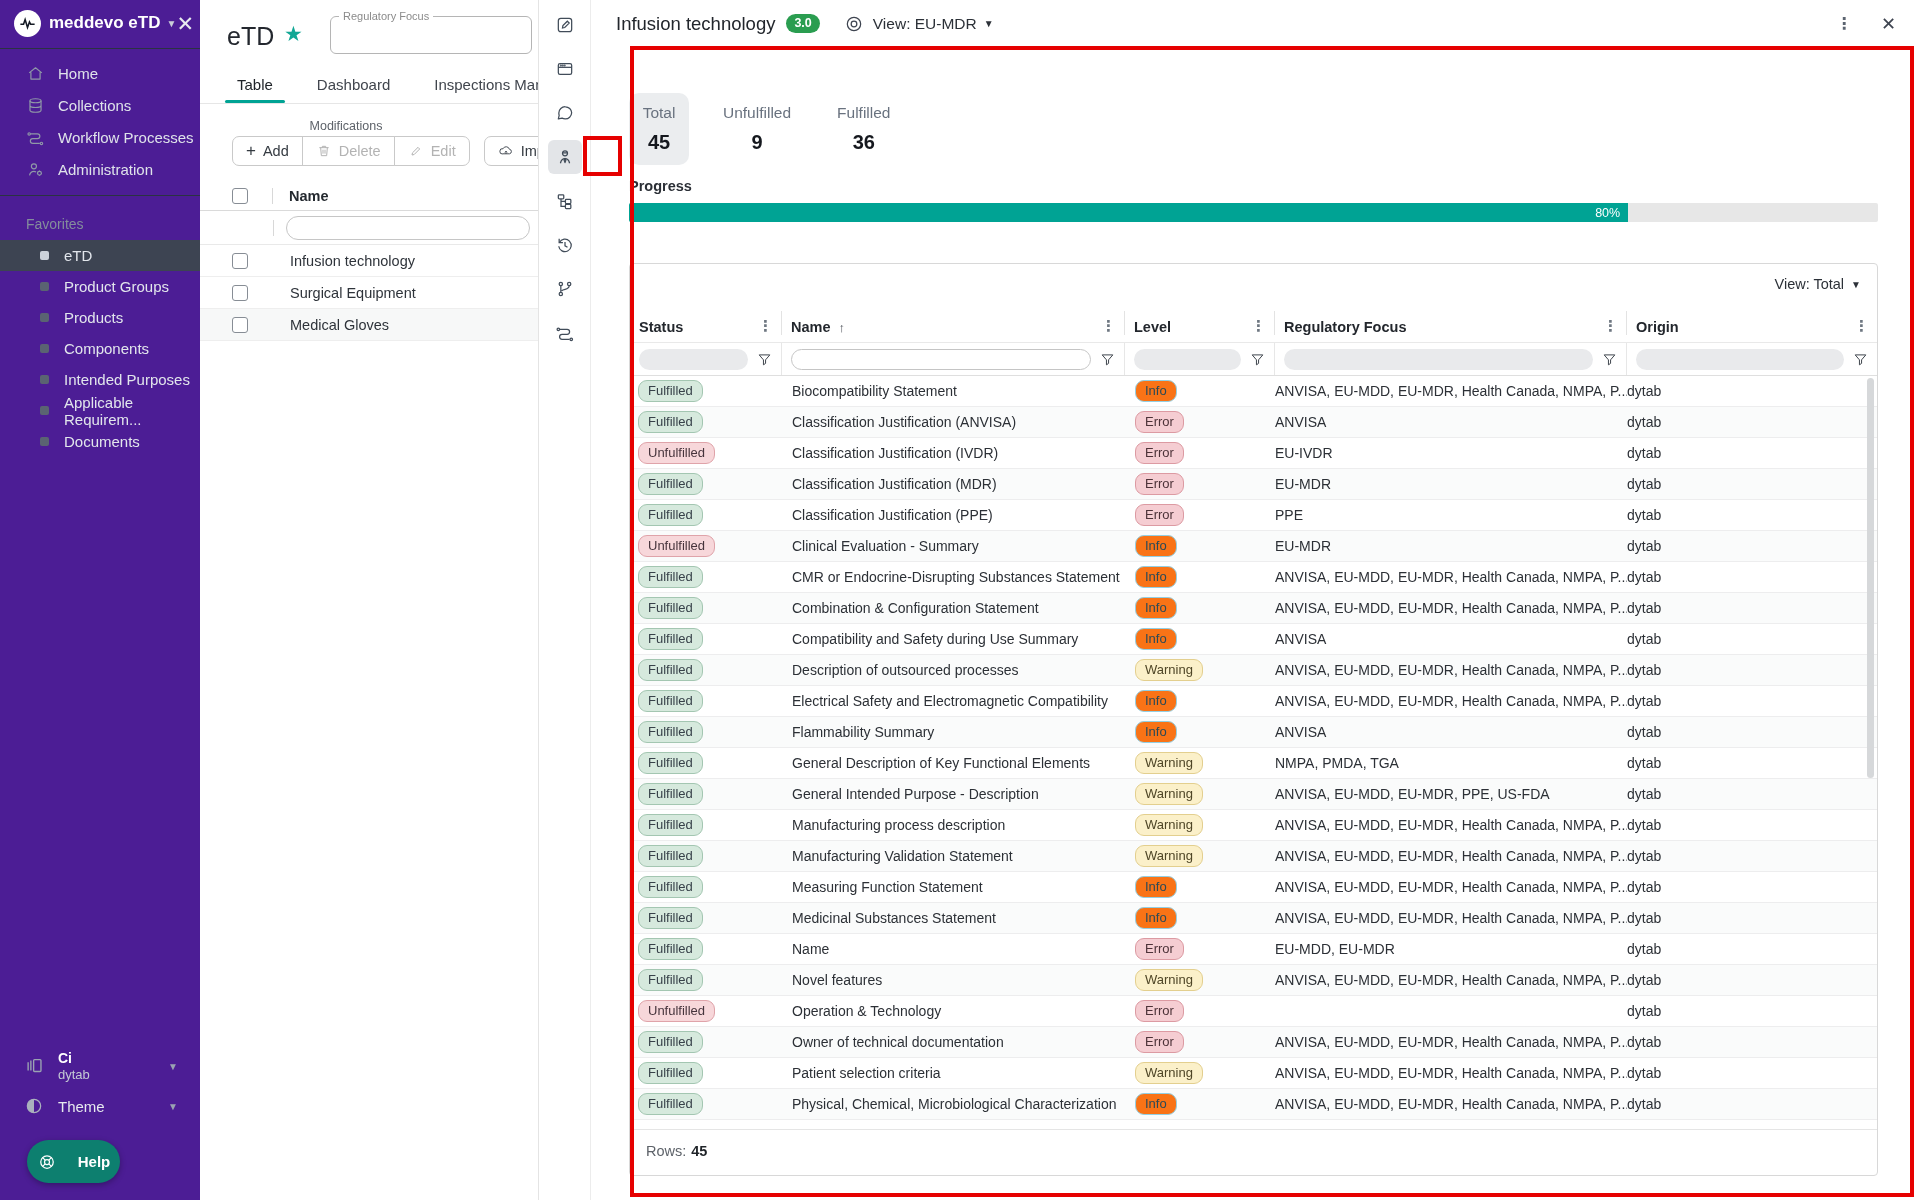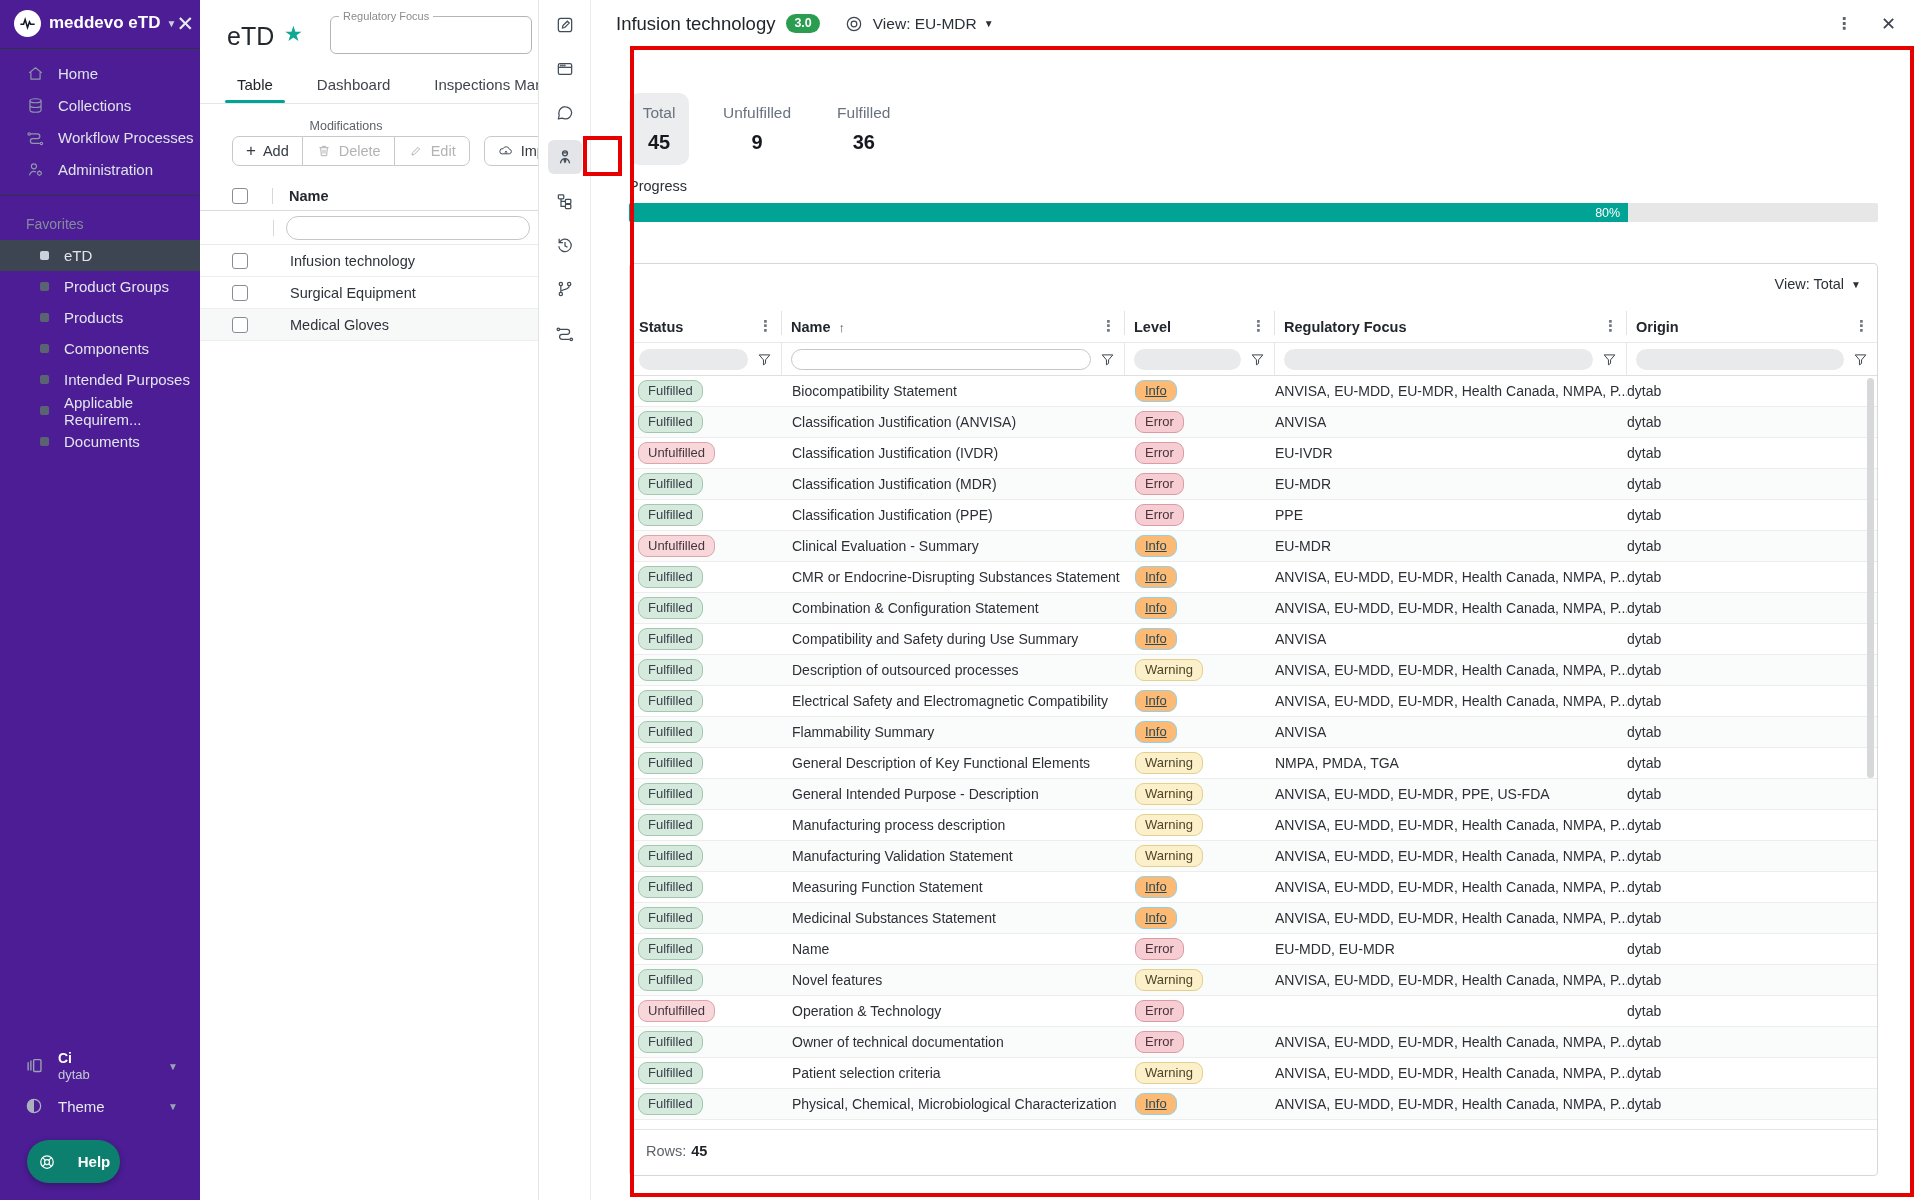--- a/index.html
+++ b/index.html
@@ -91,21 +91,21 @@
   .dd-caret { margin-left:7px; font-size:10px; color:#2c3138; }
   .dt-spacer { flex:1; }
   .kebab-top { font-size:16px; color:#5b6470; font-weight:700; cursor:pointer; letter-spacing:1px; }
   .close-x { margin-left:28px; font-size:18px; color:#3e4450; cursor:pointer; }
   .dt-body { flex:1; display:flex; flex-direction:column; padding:46px 42px 0 38px; min-height:0; }
   .stats { display:flex; gap:22px; flex-shrink:0; }
   .stat { display:flex; flex-direction:column; align-items:center; padding:11px 12px; border-radius:10px; min-width:60px; cursor:pointer; }
   .stat.active { background:#ebedef; }
   .stat-label { font-size:15.5px; color:#69727f; }
   .stat-value { margin-top:9px; font-size:20px; font-weight:600; color:#15181e; }
-  .progress-label { margin-top:13px; font-size:14.5px; font-weight:400; color:#2b2f36; flex-shrink:0; }
+  .progress-label { margin-top:13px; font-size:14.5px; font-weight:700; color:#2b2f36; flex-shrink:0; }
   .progress-track { margin-top:9px; height:19px; background:#e7e7e7; border-radius:2px; overflow:hidden; flex-shrink:0; }
   .progress-fill { height:100%; background:#00a394; display:flex; align-items:center; justify-content:flex-end; padding-right:8px; color:#fff; font-size:12.5px; }
   .req-card { margin-top:41px; margin-bottom:24px; flex:1; border:1px solid #d8d8d8; border-radius:4px; display:flex; flex-direction:column; overflow:hidden; min-height:0; }
   .card-top { height:40px; display:flex; align-items:center; justify-content:flex-end; padding-right:16px; font-size:14.5px; color:#2c3138; flex-shrink:0; }
   .grid { display:grid; grid-template-columns:152px 343px 150px 352px 1fr; align-items:center; }
   .hrow { height:38px; flex-shrink:0; }
   .hcell { display:flex; align-items:flex-end; height:24px; padding-left:9px; border-right:1px solid #e3e3e3; }
   .hcell.last { border-right:none; }
   .hlabel { font-weight:700; font-size:14.5px; color:#23272d; white-space:nowrap; }
   .sort-arrow { margin-left:8px; font-size:13px; color:#4c5158; }
@@ -122,21 +122,21 @@
   .d-row.alt { background:#fafbfb; }
   .d-cell { overflow:hidden; display:flex; align-items:center; }
   .c-status { padding-left:8px; }
   .c-name { padding-left:10px; }
   .c-level { padding-left:10px; }
   .c-rf { padding-right:14px; }
   .cell-text { font-size:14px; color:#2c3036; white-space:nowrap; }
   .badge { font-size:13px; padding:2px 9px 3px 9px; border-radius:9px; border:1px solid; white-space:nowrap; }
   .b-fulfilled   { background:#d6e9dd; border-color:#a3c6b1; color:#374149; }
   .b-unfulfilled { background:#f7d7da; border-color:#dfa3a9; color:#46343c; }
-  .b-info        { background:#fdba74; border-color:#93cfe3; color:#2b4a57;text-decoration:underline; }
+  .b-info        { background:#f97316; border-color:#93cfe3; color:#2b4a57; }
   .b-error       { background:#f5cdd2; border-color:#dc9aa2; color:#4c3238; }
   .b-warning     { background:#fbf0c9; border-color:#e3cf8e; color:#4e4526; }
   .scroll-thumb { position:absolute; top:2px; right:3px; width:7px; height:400px; background:#d6d8da; border-radius:4px; }
   .card-footer { height:46px; border-top:1px solid #e5e5e5; padding:13px 0 0 16px; font-size:14.5px; color:#5d6269; flex-shrink:0; }
 
   
   .annot { position:absolute; border:4px solid #e60000; pointer-events:none; z-index:50; }
 </style>
 </head>
 <body>

